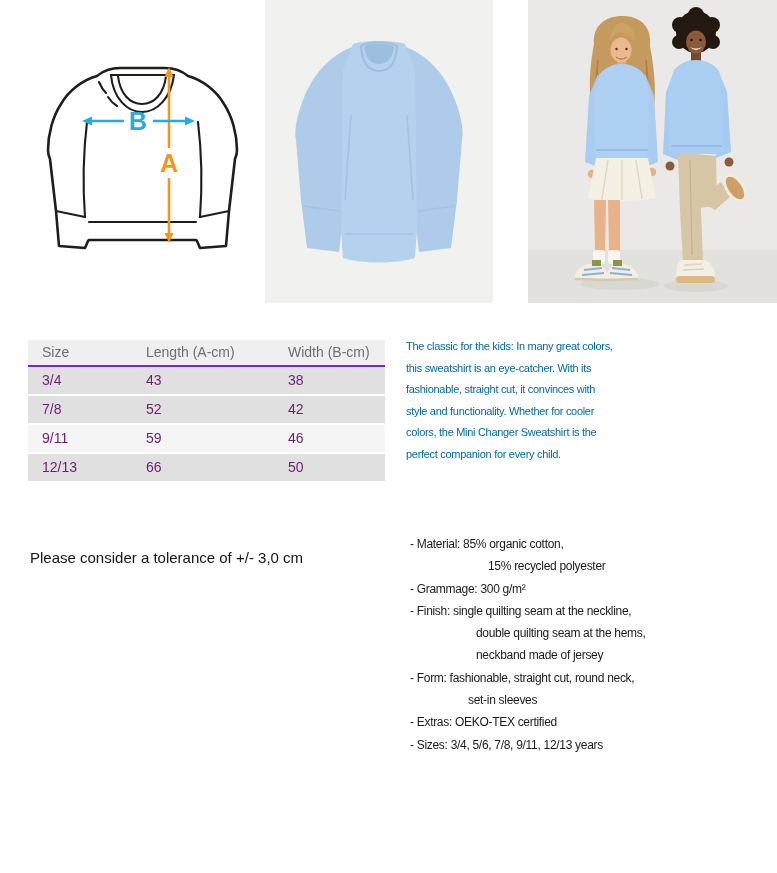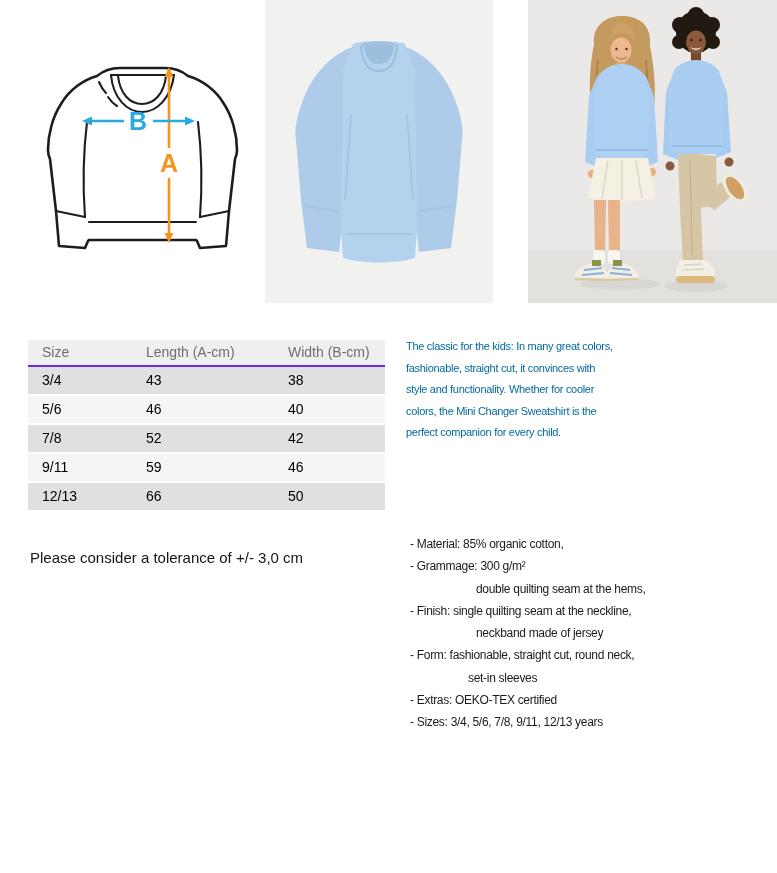--- a/index.html
+++ b/index.html
@@ -9,21 +9,21 @@
   .panel svg{display:block;}
   .diagram{left:0;width:264px;height:310px;background:#ffffff;}
   .photo-product{left:265px;width:228px;height:303px;background:#f1f1f0;}
   .photo-models{left:528px;width:249px;height:303px;background:#eae9e7;}
 
   table.size-table{position:absolute;left:28px;top:340px;width:357px;
                    border-collapse:collapse;table-layout:fixed;}
   table.size-table th{background:#efefef;font-weight:normal;color:#6e6e6e;
                       text-align:left;font-size:14px;padding:4px 0 5px 14px;
                       border-bottom:2px solid #6d28d9;}
-  table.size-table td{font-size:14px;color:#000000;padding:5px 0 6px 14px;
+  table.size-table td{font-size:14px;color:#701a75;padding:5px 0 6px 14px;
                       border-bottom:2px solid #ffffff;}
   table.size-table tr.dark td{background:#e0e0e0;}
   table.size-table tr.light td{background:#f5f5f5;}
 
   .note{position:absolute;left:30px;top:549px;font-size:15px;color:#151515;}
 
   .intro{position:absolute;left:406px;top:336px;font-size:11px;
          line-height:21.5px;color:#0369a1;letter-spacing:-0.3px;}
   .intro div{white-space:nowrap;}
   .specs{position:absolute;left:410px;top:533px;font-size:12px;
@@ -198,25 +198,20 @@
           <th>Length (A-cm)</th>
           <th>Width (B-cm)</th>
         </tr>
     </thead>
     <tbody>
         <tr class="dark">
           <td>3/4</td>
           <td>43</td>
           <td>38</td>
         </tr>
-        <tr class="light">
-          <td>5/6</td>
-          <td>46</td>
-          <td>40</td>
-        </tr>
         <tr class="dark">
           <td>7/8</td>
           <td>52</td>
           <td>42</td>
         </tr>
         <tr class="light">
           <td>9/11</td>
           <td>59</td>
           <td>46</td>
         </tr>
@@ -225,30 +220,32 @@
           <td>66</td>
           <td>50</td>
         </tr>
       </tbody>
   </table>
 
   <div class="note">Please consider a tolerance of +/- 3,0 cm</div>
 
   <div class="intro">
       <div>The classic for the kids: In many great colors,</div>
+      <div>this sweatshirt is an eye-catcher. With its</div>
       <div>fashionable, straight cut, it convinces with</div>
       <div>style and functionality. Whether for cooler</div>
       <div>colors, the Mini Changer Sweatshirt is the</div>
       <div>perfect companion for every child.</div>
     </div>
   <div class="specs">
       <div>- Material: 85% organic cotton,</div>
+      <div style="padding-left: 78px;">15% recycled polyester</div>
       <div>- Grammage: 300 g/m²</div>
+      <div>- Finish: single quilting seam at the neckline,</div>
       <div style="padding-left: 66px;">double quilting seam at the hems,</div>
-      <div>- Finish: single quilting seam at the neckline,</div>
       <div style="padding-left: 66px;">neckband made of jersey</div>
       <div>- Form: fashionable, straight cut, round neck,</div>
       <div style="padding-left: 58px;">set-in sleeves</div>
       <div>- Extras: OEKO-TEX certified</div>
       <div>- Sizes: 3/4, 5/6, 7/8, 9/11, 12/13 years</div>
     </div>
 
 </div>
 
 </body></html>

